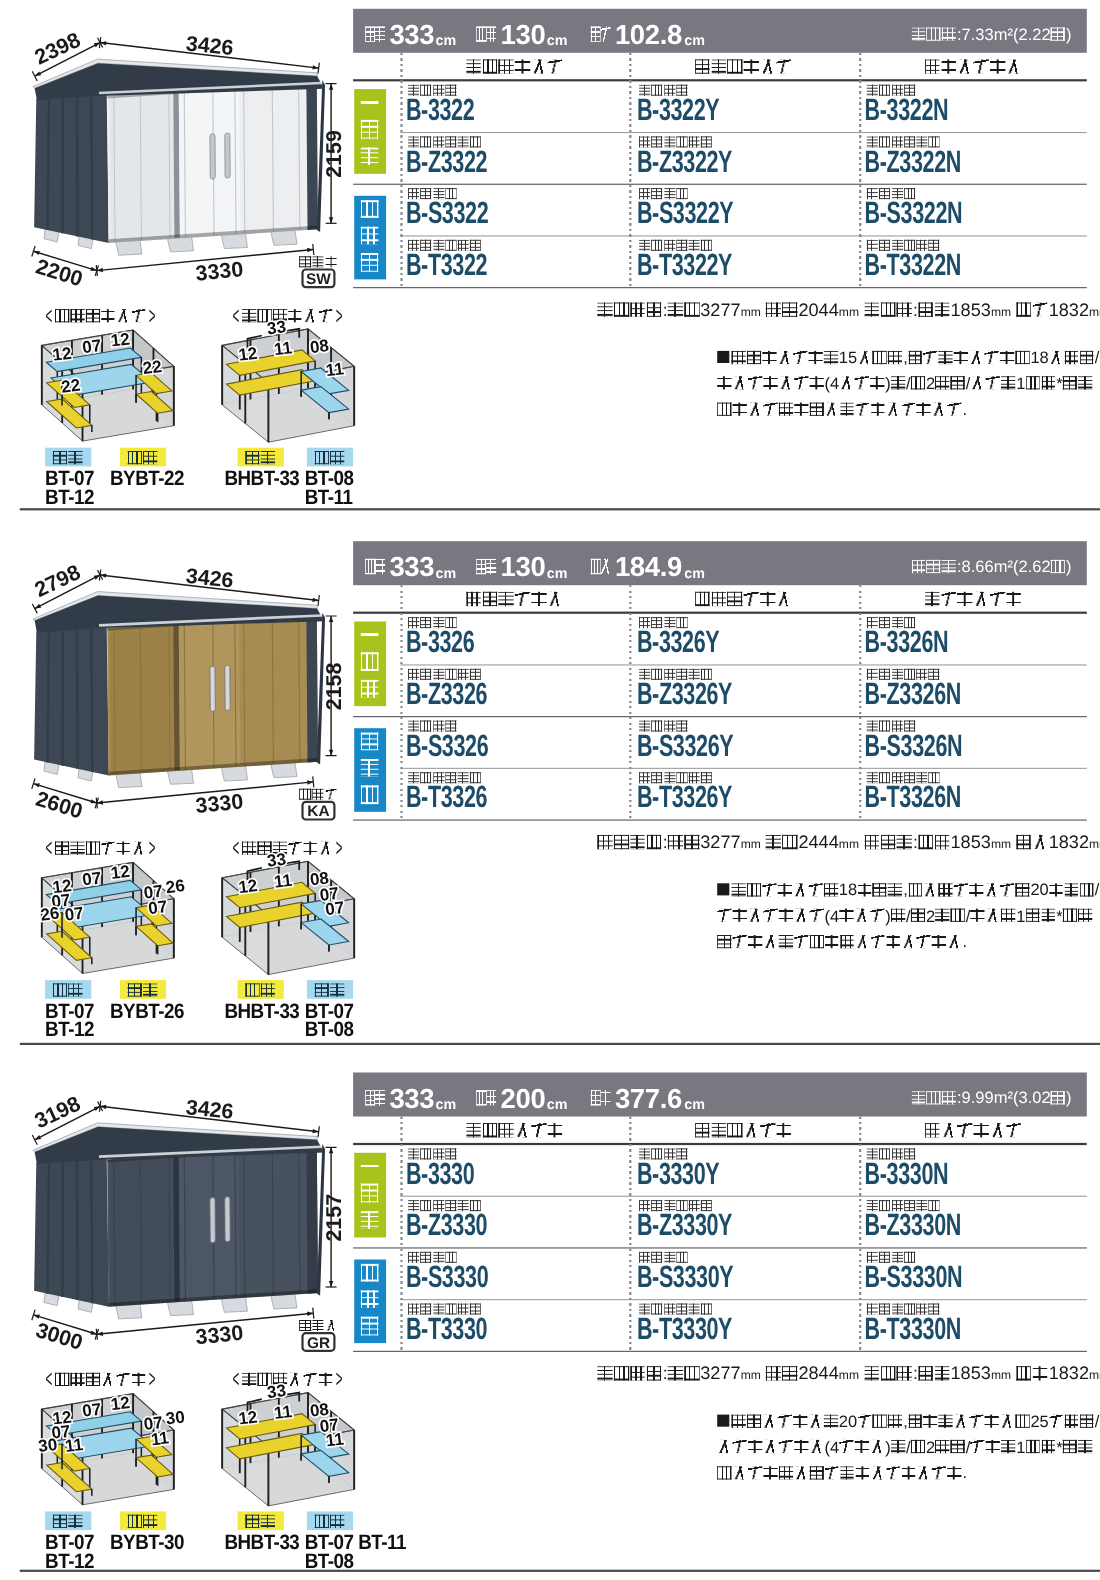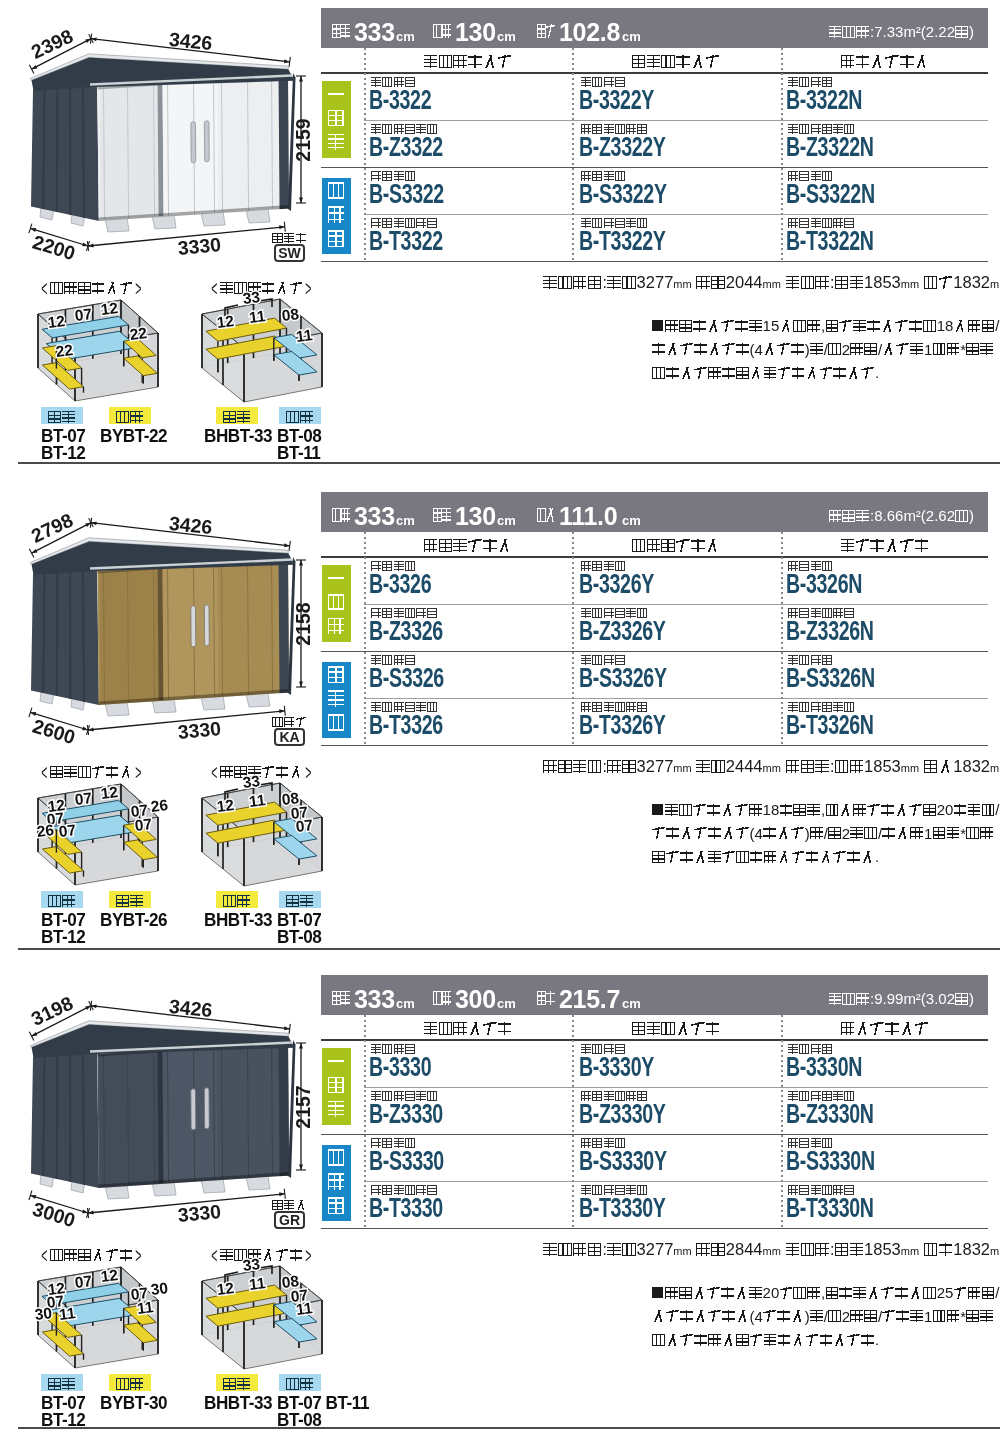--- a/index.html
+++ b/index.html
@@ -248,21 +248,21 @@
 <div class="abs photo" style="left:272px;top:231px"><i class="g ka "></i><i class="g kb "></i><i class="g t2 "></i></div>
 <div class="abs pbox" style="left:274px;top:244px">SW</div>
 <div class="abs bar" style="top:492px">
     <span class="abs lbl" style="left:11px;bottom:6px"><i class="g kc "></i><i class="g kd "></i></span>
     <b class="abs" style="left:33px;bottom:1px">333</b>
     <span class="abs cm" style="left:75px;bottom:4px">cm</span>
     <span class="abs lbl" style="left:112px;bottom:6px"><i class="g ka "></i><i class="g kb "></i></span>
     <b class="abs" style="left:134px;bottom:1px">130</b>
     <span class="abs cm" style="left:176px;bottom:4px">cm</span>
     <span class="abs lbl" style="left:216px;bottom:6px"><i class="g kc "></i><i class="g t3 "></i></span>
-    <b class="abs" style="left:238px;bottom:1px">111.0</b>
+    <b class="abs" style="left:238px;bottom:1px">184.9</b>
     <span class="abs cm" style="left:301px;bottom:4px">cm</span>
     <span class="abs" style="right:14px;bottom:8px;font-size:15px"><i class="g kd "></i><i class="g ka "></i><i class="g kb "></i>:8.66m²(2.62<i class="g kc "></i>)</span>
   </div>
 <div class="abs hdr" style="left:364px;top:537px"><i class="g kd "></i><i class="g ka "></i><i class="g kb "></i><i class="g t1 "></i><i class="g t2 "></i><i class="g t3 "></i></div>
 <div class="abs hdr" style="left:572px;top:537px"><i class="g kc "></i><i class="g kd "></i><i class="g ka "></i><i class="g t1 "></i><i class="g t2 "></i><i class="g t3 "></i></div>
 <div class="abs hdr" style="left:781px;top:537px"><i class="g kb "></i><i class="g t1 "></i><i class="g t2 "></i><i class="g t3 "></i><i class="g t1 "></i><i class="g t2 "></i></div>
 <div class="abs" style="left:321px;top:556px;width:667px;height:1.5px;background:#3c3c3c"></div>
 <div class="abs hline" style="left:364px;top:604px;width:624px"></div>
 <div class="abs hline" style="left:364px;top:698px;width:624px"></div>
 <div class="abs" style="left:321px;top:650.5px;width:667px;height:1.5px;background:#555"></div>
@@ -460,24 +460,24 @@
     <text x="300" y="334" text-anchor="middle" font-size="15.5" font-weight="bold" fill="#111" stroke="#fff" stroke-width="3" paint-order="stroke" font-family="Liberation Sans" transform="rotate(-7 300 334)">07</text>
     <text x="305" y="347" text-anchor="middle" font-size="15.5" font-weight="bold" fill="#111" stroke="#fff" stroke-width="3" paint-order="stroke" font-family="Liberation Sans" transform="rotate(-7 305 347)">07</text>
   </svg>
 <div class="abs photo" style="left:272px;top:715px"><i class="g kc "></i><i class="g kd "></i><i class="g t1 "></i></div>
 <div class="abs pbox" style="left:274px;top:728px">KA</div>
 <div class="abs bar" style="top:975px">
     <span class="abs lbl" style="left:11px;bottom:6px"><i class="g ka "></i><i class="g kb "></i></span>
     <b class="abs" style="left:33px;bottom:1px">333</b>
     <span class="abs cm" style="left:75px;bottom:4px">cm</span>
     <span class="abs lbl" style="left:112px;bottom:6px"><i class="g kc "></i><i class="g kd "></i></span>
-    <b class="abs" style="left:134px;bottom:1px">300</b>
+    <b class="abs" style="left:134px;bottom:1px">200</b>
     <span class="abs cm" style="left:176px;bottom:4px">cm</span>
     <span class="abs lbl" style="left:216px;bottom:6px"><i class="g ka "></i><i class="g t2 "></i></span>
-    <b class="abs" style="left:238px;bottom:1px">215.7</b>
+    <b class="abs" style="left:238px;bottom:1px">377.6</b>
     <span class="abs cm" style="left:301px;bottom:4px">cm</span>
     <span class="abs" style="right:14px;bottom:8px;font-size:15px"><i class="g kb "></i><i class="g kc "></i><i class="g kd "></i>:9.99m²(3.02<i class="g ka "></i>)</span>
   </div>
 <div class="abs hdr" style="left:364px;top:1020px"><i class="g kb "></i><i class="g kc "></i><i class="g kd "></i><i class="g t3 "></i><i class="g t1 "></i><i class="g t2 "></i></div>
 <div class="abs hdr" style="left:572px;top:1020px"><i class="g ka "></i><i class="g kb "></i><i class="g kc "></i><i class="g t3 "></i><i class="g t1 "></i><i class="g t2 "></i></div>
 <div class="abs hdr" style="left:781px;top:1020px"><i class="g kd "></i><i class="g t3 "></i><i class="g t1 "></i><i class="g t2 "></i><i class="g t3 "></i><i class="g t1 "></i></div>
 <div class="abs" style="left:321px;top:1039px;width:667px;height:1.5px;background:#3c3c3c"></div>
 <div class="abs hline" style="left:364px;top:1087px;width:624px"></div>
 <div class="abs hline" style="left:364px;top:1181px;width:624px"></div>
 <div class="abs" style="left:321px;top:1133.5px;width:667px;height:1.5px;background:#555"></div>

